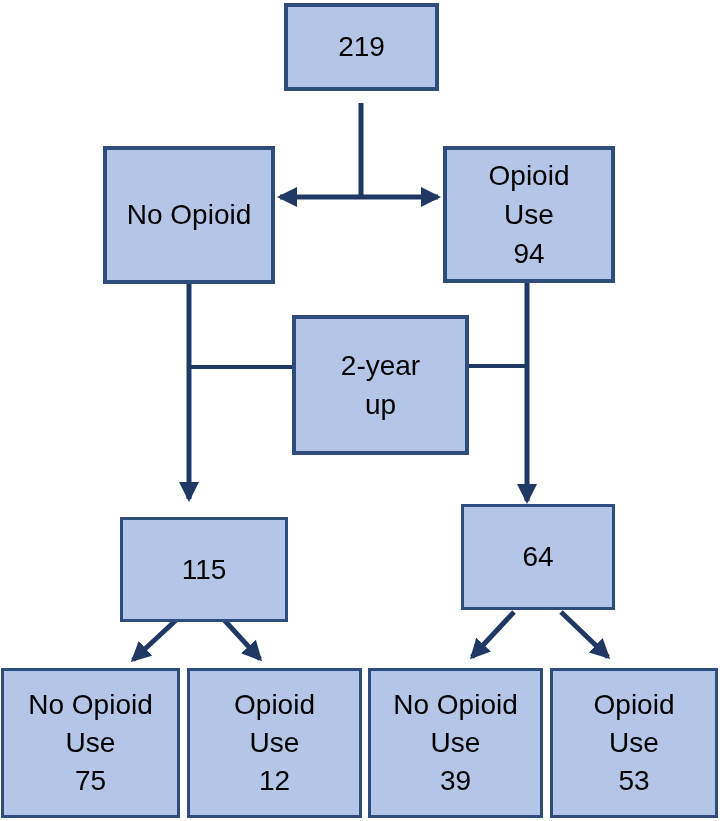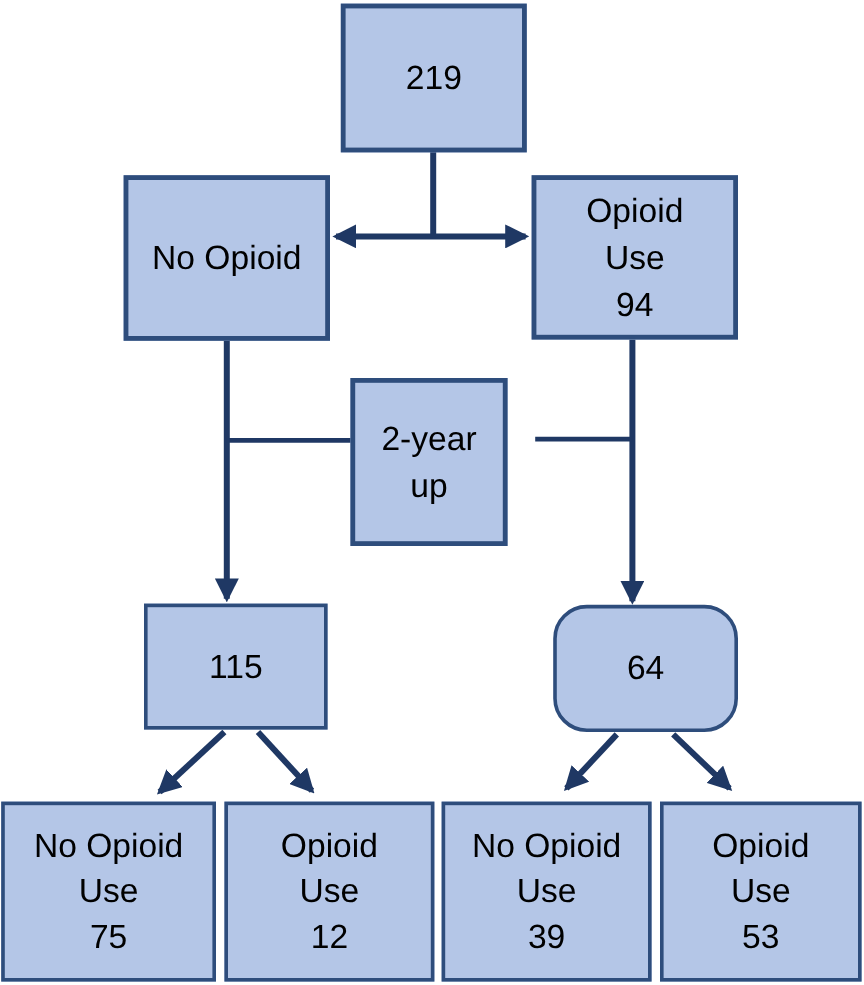--- a/index.html
+++ b/index.html
@@ -25,26 +25,26 @@
     font-size: 28px;
     display: flex;
     flex-direction: column;
     align-items: center;
     justify-content: center;
     text-align: center;
     line-height: 38px;
   }
   .node span { display: block; white-space: nowrap; }
 
-  .n-total { left: 284px; top: 3px;   width: 155px; height: 124px; line-height: 38px; }
+  .n-total { left: 284px; top: 3px;   width: 155px; height: 88px; line-height: 38px; }
   .n-noop  { left: 103px; top: 146px; width: 172px; height: 138px; line-height: 52px; }
   .n-op    { left: 443px; top: 146px; width: 172px; height: 137px; line-height: 39px; }
-  .n-fu    { left: 292px; top: 315px; width: 131px; height: 140px; line-height: 39px; text-align: right; }
-  .n-c1    { left: 120px; top: 503px; width: 153px; height: 105px; border-width: 3px; }
-  .n-c2    { left: 461px; top: 504px; width: 154px; height: 106px; border-width: 3px; border-radius: 28px; }
+  .n-fu    { left: 292px; top: 315px; width: 177px; height: 140px; line-height: 39px; text-align: right; }
+  .n-c1    { left: 120px; top: 517px; width: 168px; height: 105px; border-width: 3px; }
+  .n-c2    { left: 461px; top: 504px; width: 154px; height: 106px; border-width: 3px; }
   .n-b1    { left: 1px;   top: 668px; width: 179px; height: 150px; border-width: 3px; }
   .n-b2    { left: 187px; top: 668px; width: 175px; height: 150px; border-width: 3px; }
   .n-b3    { left: 368px; top: 668px; width: 175px; height: 150px; border-width: 3px; }
   .n-b4    { left: 550px; top: 668px; width: 168px; height: 150px; border-width: 3px; }
 
   .edges line { stroke: #1f3864; }
 </style>
 </head>
 <body>
 

